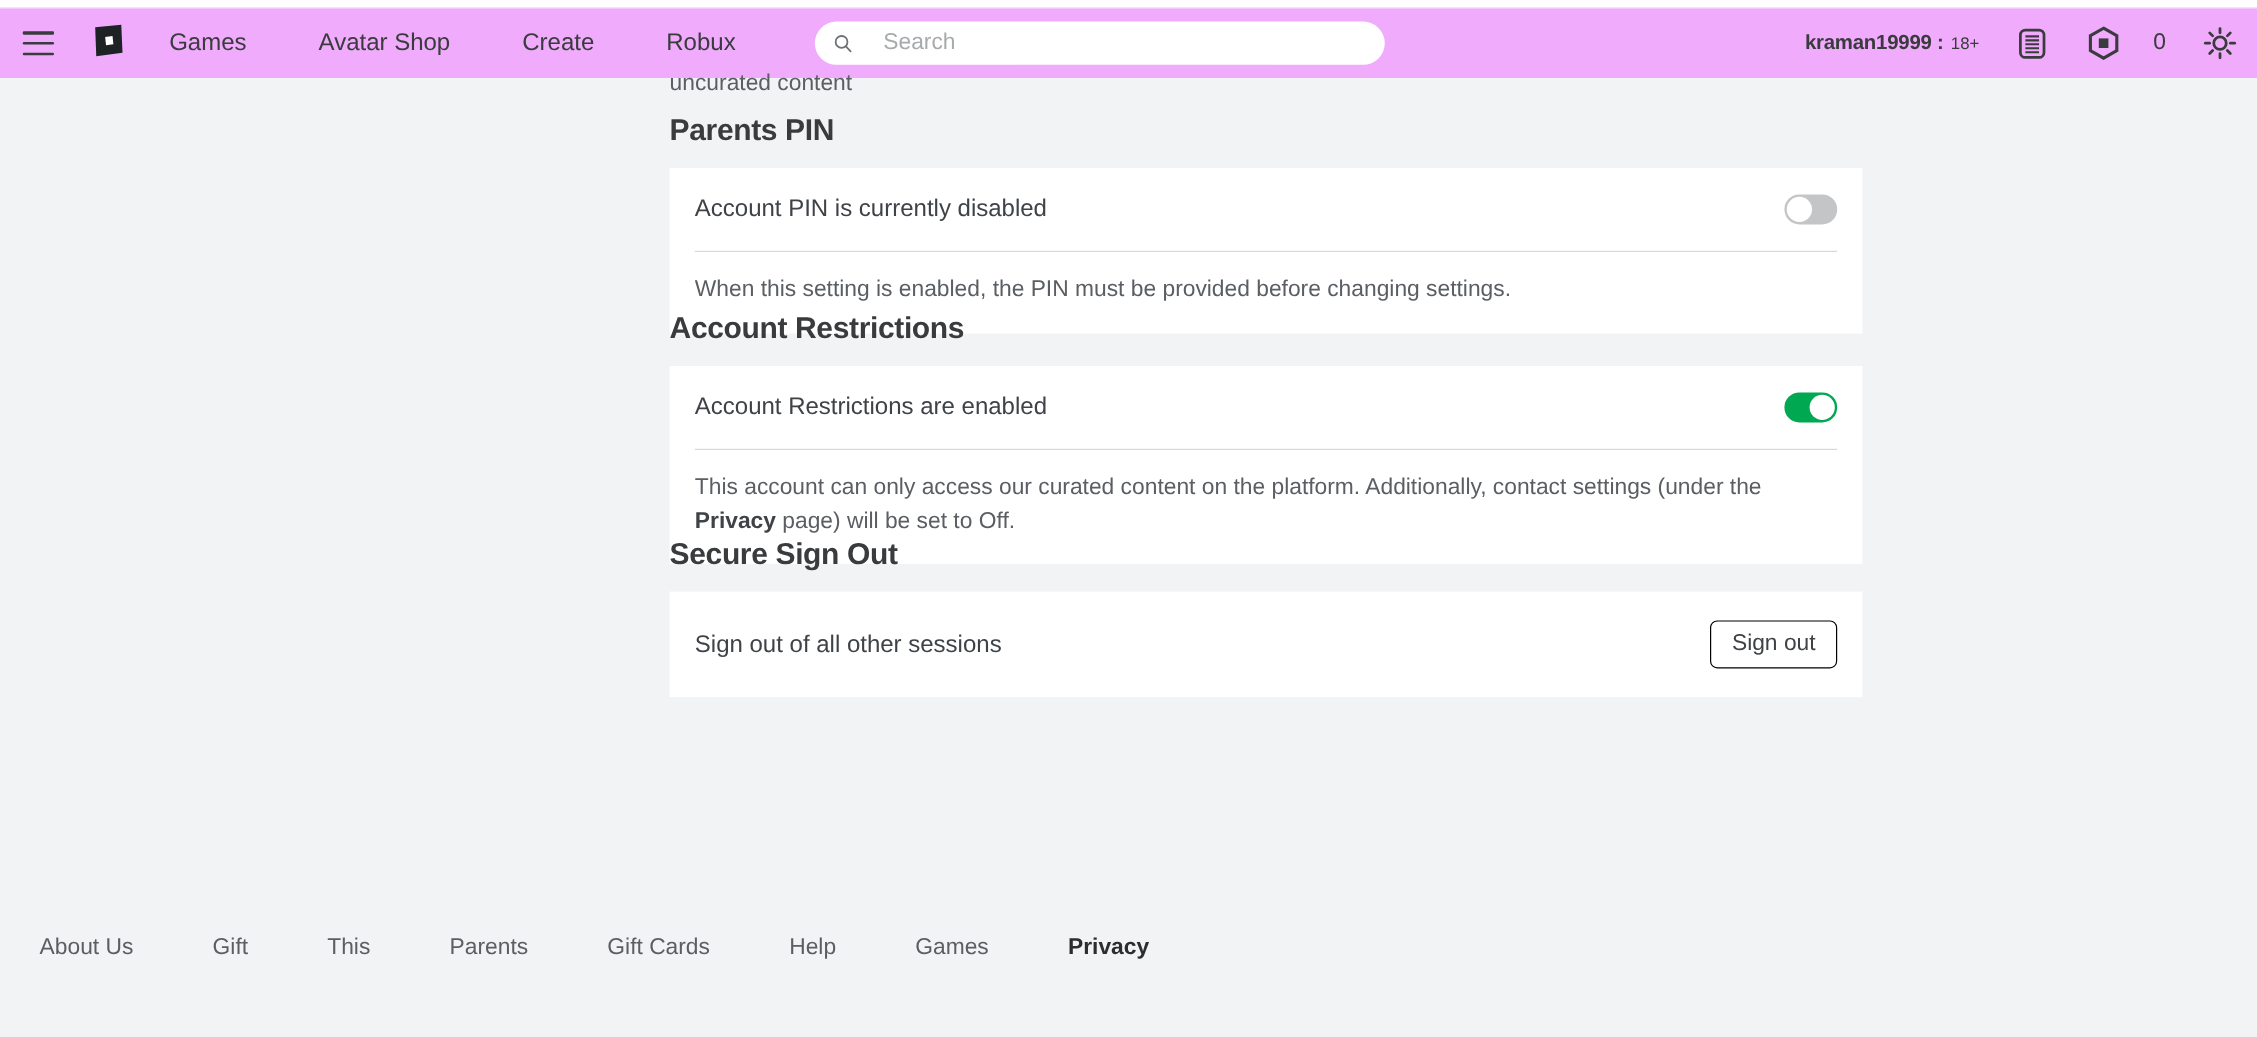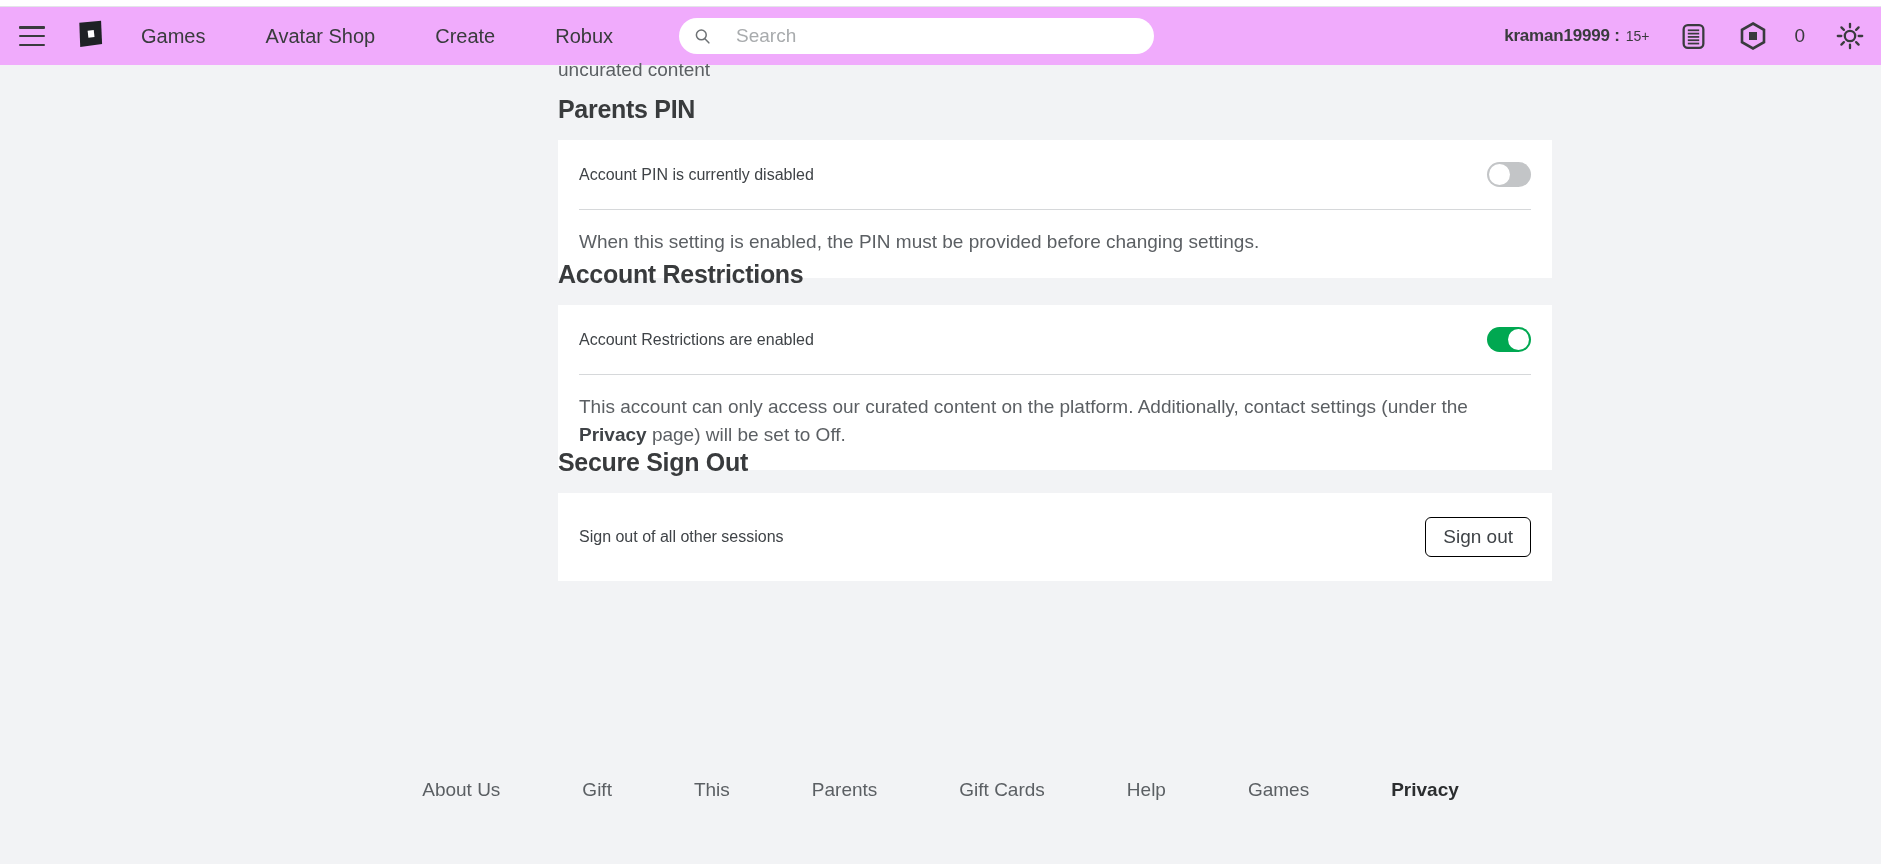--- a/index.html
+++ b/index.html
@@ -102,21 +102,21 @@
   .card {
     background: #ffffff;
     width: 994px;
     margin-top: 16px;
   }
   .card-row {
     display: flex; align-items: center; justify-content: space-between;
     padding: 22px 21px 22px 21px;
     min-height: 62px;
   }
-  .card-row-label { font-size: 16px; color: #3f4347; }
+  .card-row-label { font-size: 20px; color: #3f4347; }
   .card-divider {
     height: 1px; background: #d6d8da;
     margin: 0 21px;
   }
   .card-desc {
     font-size: 19px; color: #5b5f63;
     padding: 18px 21px 22px 21px;
     line-height: 1.45;
     margin: 0;
   }
@@ -146,21 +146,21 @@
     padding: 8px 17px;
     cursor: pointer;
   }
 
   
   .footer {
     position: absolute; left: 0; top: 714px;
     width: 1881px;
   }
   .footer-links {
-    display: flex; justify-content: center; align-items: center; gap: 16px;
+    display: flex; justify-content: flex-start; align-items: center;
   }
   .footer-link {
     font-size: 19px; color: #5b5f63;
     margin: 0 33px; cursor: pointer; white-space: nowrap;
   }
   .footer-link.strong { color: #2b2d2f; font-weight: bold; }
 </style>
 </head>
 <body>
 
@@ -190,21 +190,21 @@
   <div class="search-wrap">
     <svg class="search-icon" viewBox="0 0 24 24">
       <circle cx="10.5" cy="10" r="6.2" fill="none" stroke="#6e7275" stroke-width="1.9"></circle>
       <line x1="15" y1="14.8" x2="20" y2="20" stroke="#6e7275" stroke-width="1.9" stroke-linecap="round"></line>
     </svg>
     <input class="search-input" type="text" placeholder="Search" style="">
   </div>
 
   <div class="nav-right">
     <div class="username">kraman19999 :</div>
-    <div class="age-badge">15+</div>
+    <div class="age-badge">18+</div>
 
     <div class="nav-icon-btn">
       <svg width="29" height="29" viewBox="0 0 28 28">
         <rect x="4.5" y="3" width="19" height="22" rx="4" fill="none" stroke="#393b3d" stroke-width="2.2"></rect>
         <line x1="8.5" y1="8" x2="19.5" y2="8" stroke="#393b3d" stroke-width="1.7"></line>
         <line x1="8.5" y1="11.2" x2="19.5" y2="11.2" stroke="#393b3d" stroke-width="1.7"></line>
         <line x1="8.5" y1="14.4" x2="19.5" y2="14.4" stroke="#393b3d" stroke-width="1.7"></line>
         <line x1="8.5" y1="17.6" x2="19.5" y2="17.6" stroke="#393b3d" stroke-width="1.7"></line>
         <line x1="8.5" y1="20.8" x2="19.5" y2="20.8" stroke="#393b3d" stroke-width="1.7"></line>
       </svg>

